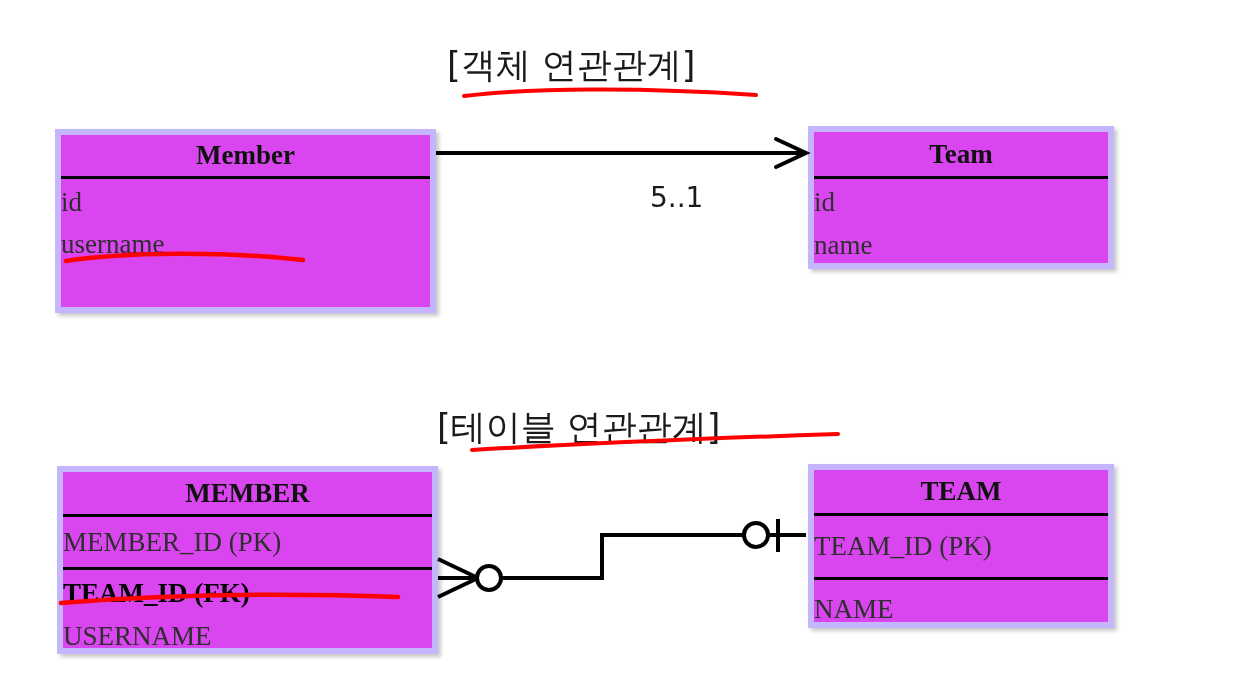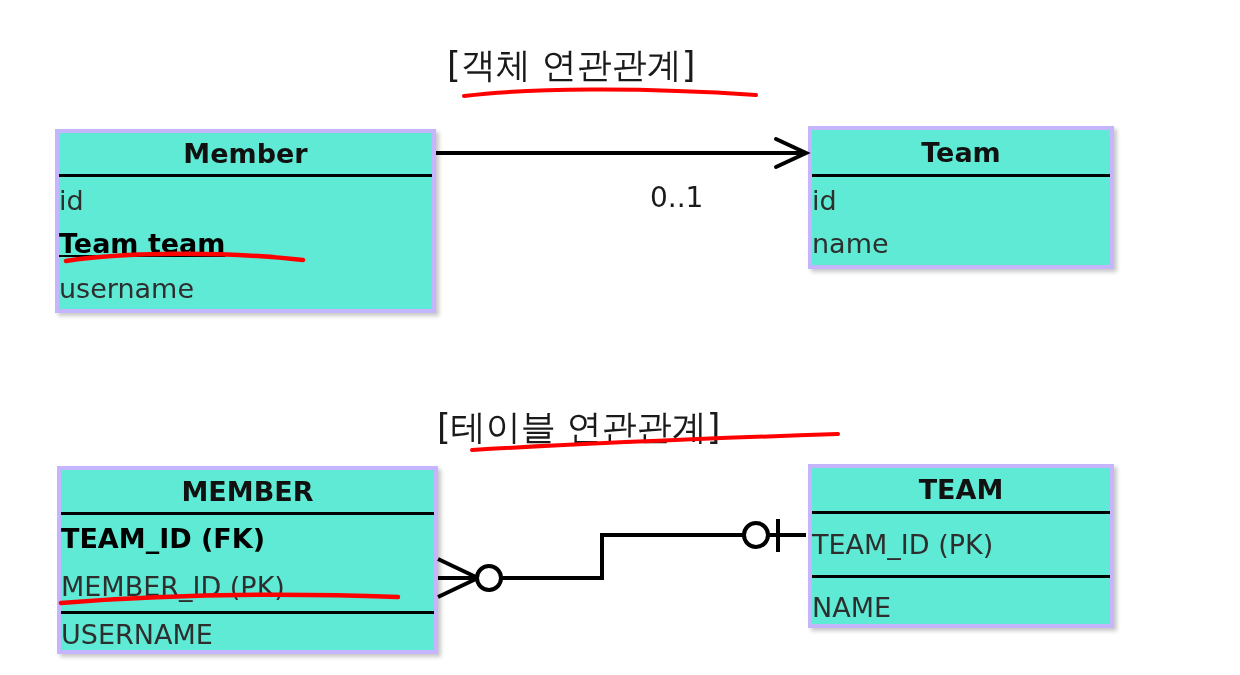--- a/index.html
+++ b/index.html
@@ -29,24 +29,25 @@
     color: #1a1a1a;
     white-space: nowrap;
     letter-spacing: 0px;
   }
   #title-object { left: 447px; top: 48px; }
   #title-table  { left: 437px; top: 400px; margin-top: 10px; }
 
   
   .box {
     position: absolute;
-    background: #5eead4;
-    border: 4px solid #c4b5fd;
+    background: #d946ef;
+    border: 6px solid #c4b5fd;
     box-sizing: border-box;
     box-shadow: 3px 3px 4px rgba(0,0,0,0.22);
+    font-family: Liberation Serif, serif;
   }
   .box-header {
     text-align: center;
     font-size: 27px;
     line-height: 1;
     color: #111111;
     font-weight: 700;
     box-sizing: border-box;
     display: flex;
     align-items: center;
@@ -126,55 +127,52 @@
   <div class="section-title" id="title-object">[객체 연관관계]</div>
 
   <svg class="redline" style="left:460px; top:86px;" width="300" height="18">
     <path d="M4,10 C70,2 180,1 296,9" stroke="#ff0000" stroke-width="4" fill="none" stroke-linecap="round"></path>
   </svg>
 
   <div class="box" id="box-member">
     <div class="box-header row-sep">Member</div>
     <div class="box-body">
       <div class="field f1">id</div>
-      <div class="field f2 bold ul">
-          <span class="t">Team team</span>
-        </div>
       <div class="field f3">username</div>
     </div>
   </div>
 
   <svg class="redline" style="left:63px; top:249px;" width="245" height="18">
     <path d="M3,12 C60,3 160,2 240,11" stroke="#ff0000" stroke-width="4.5" fill="none" stroke-linecap="round"></path>
   </svg>
 
   <div class="box" id="box-team">
     <div class="box-header row-sep">Team</div>
     <div class="box-body">
       <div class="field f1">id</div>
       <div class="field f2">name</div>
     </div>
   </div>
 
   <svg class="conn">
     <line x1="436" y1="153" x2="806" y2="153" stroke="#000000" stroke-width="4"></line>
     <polyline points="776,139 806,153 776,167" stroke="#000000" stroke-width="4" fill="none" stroke-linecap="round" stroke-linejoin="miter"></polyline>
   </svg>
-  <div class="mult-label" id="mult-01">0..1</div>
+  <div class="mult-label" id="mult-01">5..1</div>
 
   <div class="section-title" id="title-table">[테이블 연관관계]</div>
 
   <svg class="redline" style="left:468px; top:432px;" width="375" height="22">
     <path d="M4,18 C120,11 250,6 370,2" stroke="#ff0000" stroke-width="4" fill="none" stroke-linecap="round"></path>
   </svg>
 
   <div class="box" id="box-member-tbl">
     <div class="box-header row-sep">MEMBER</div>
+    <div class="field r1 row-sep">MEMBER_ID (PK)</div>
     <div class="field r2 bold">TEAM_ID (FK)</div>
-    <div class="field r1 row-sep">MEMBER_ID (PK)</div>
     <div class="field r3">USERNAME</div>
   </div>
 
   <svg class="redline" style="left:58px; top:590px;" width="345" height="18">
     <path d="M3,13 C90,6 200,2 340,7" stroke="#ff0000" stroke-width="4.5" fill="none" stroke-linecap="round"></path>
   </svg>
 
   <div class="box" id="box-team-tbl">
     <div class="box-header row-sep">TEAM</div>
     <div class="field r1 row-sep">TEAM_ID (PK)</div>

